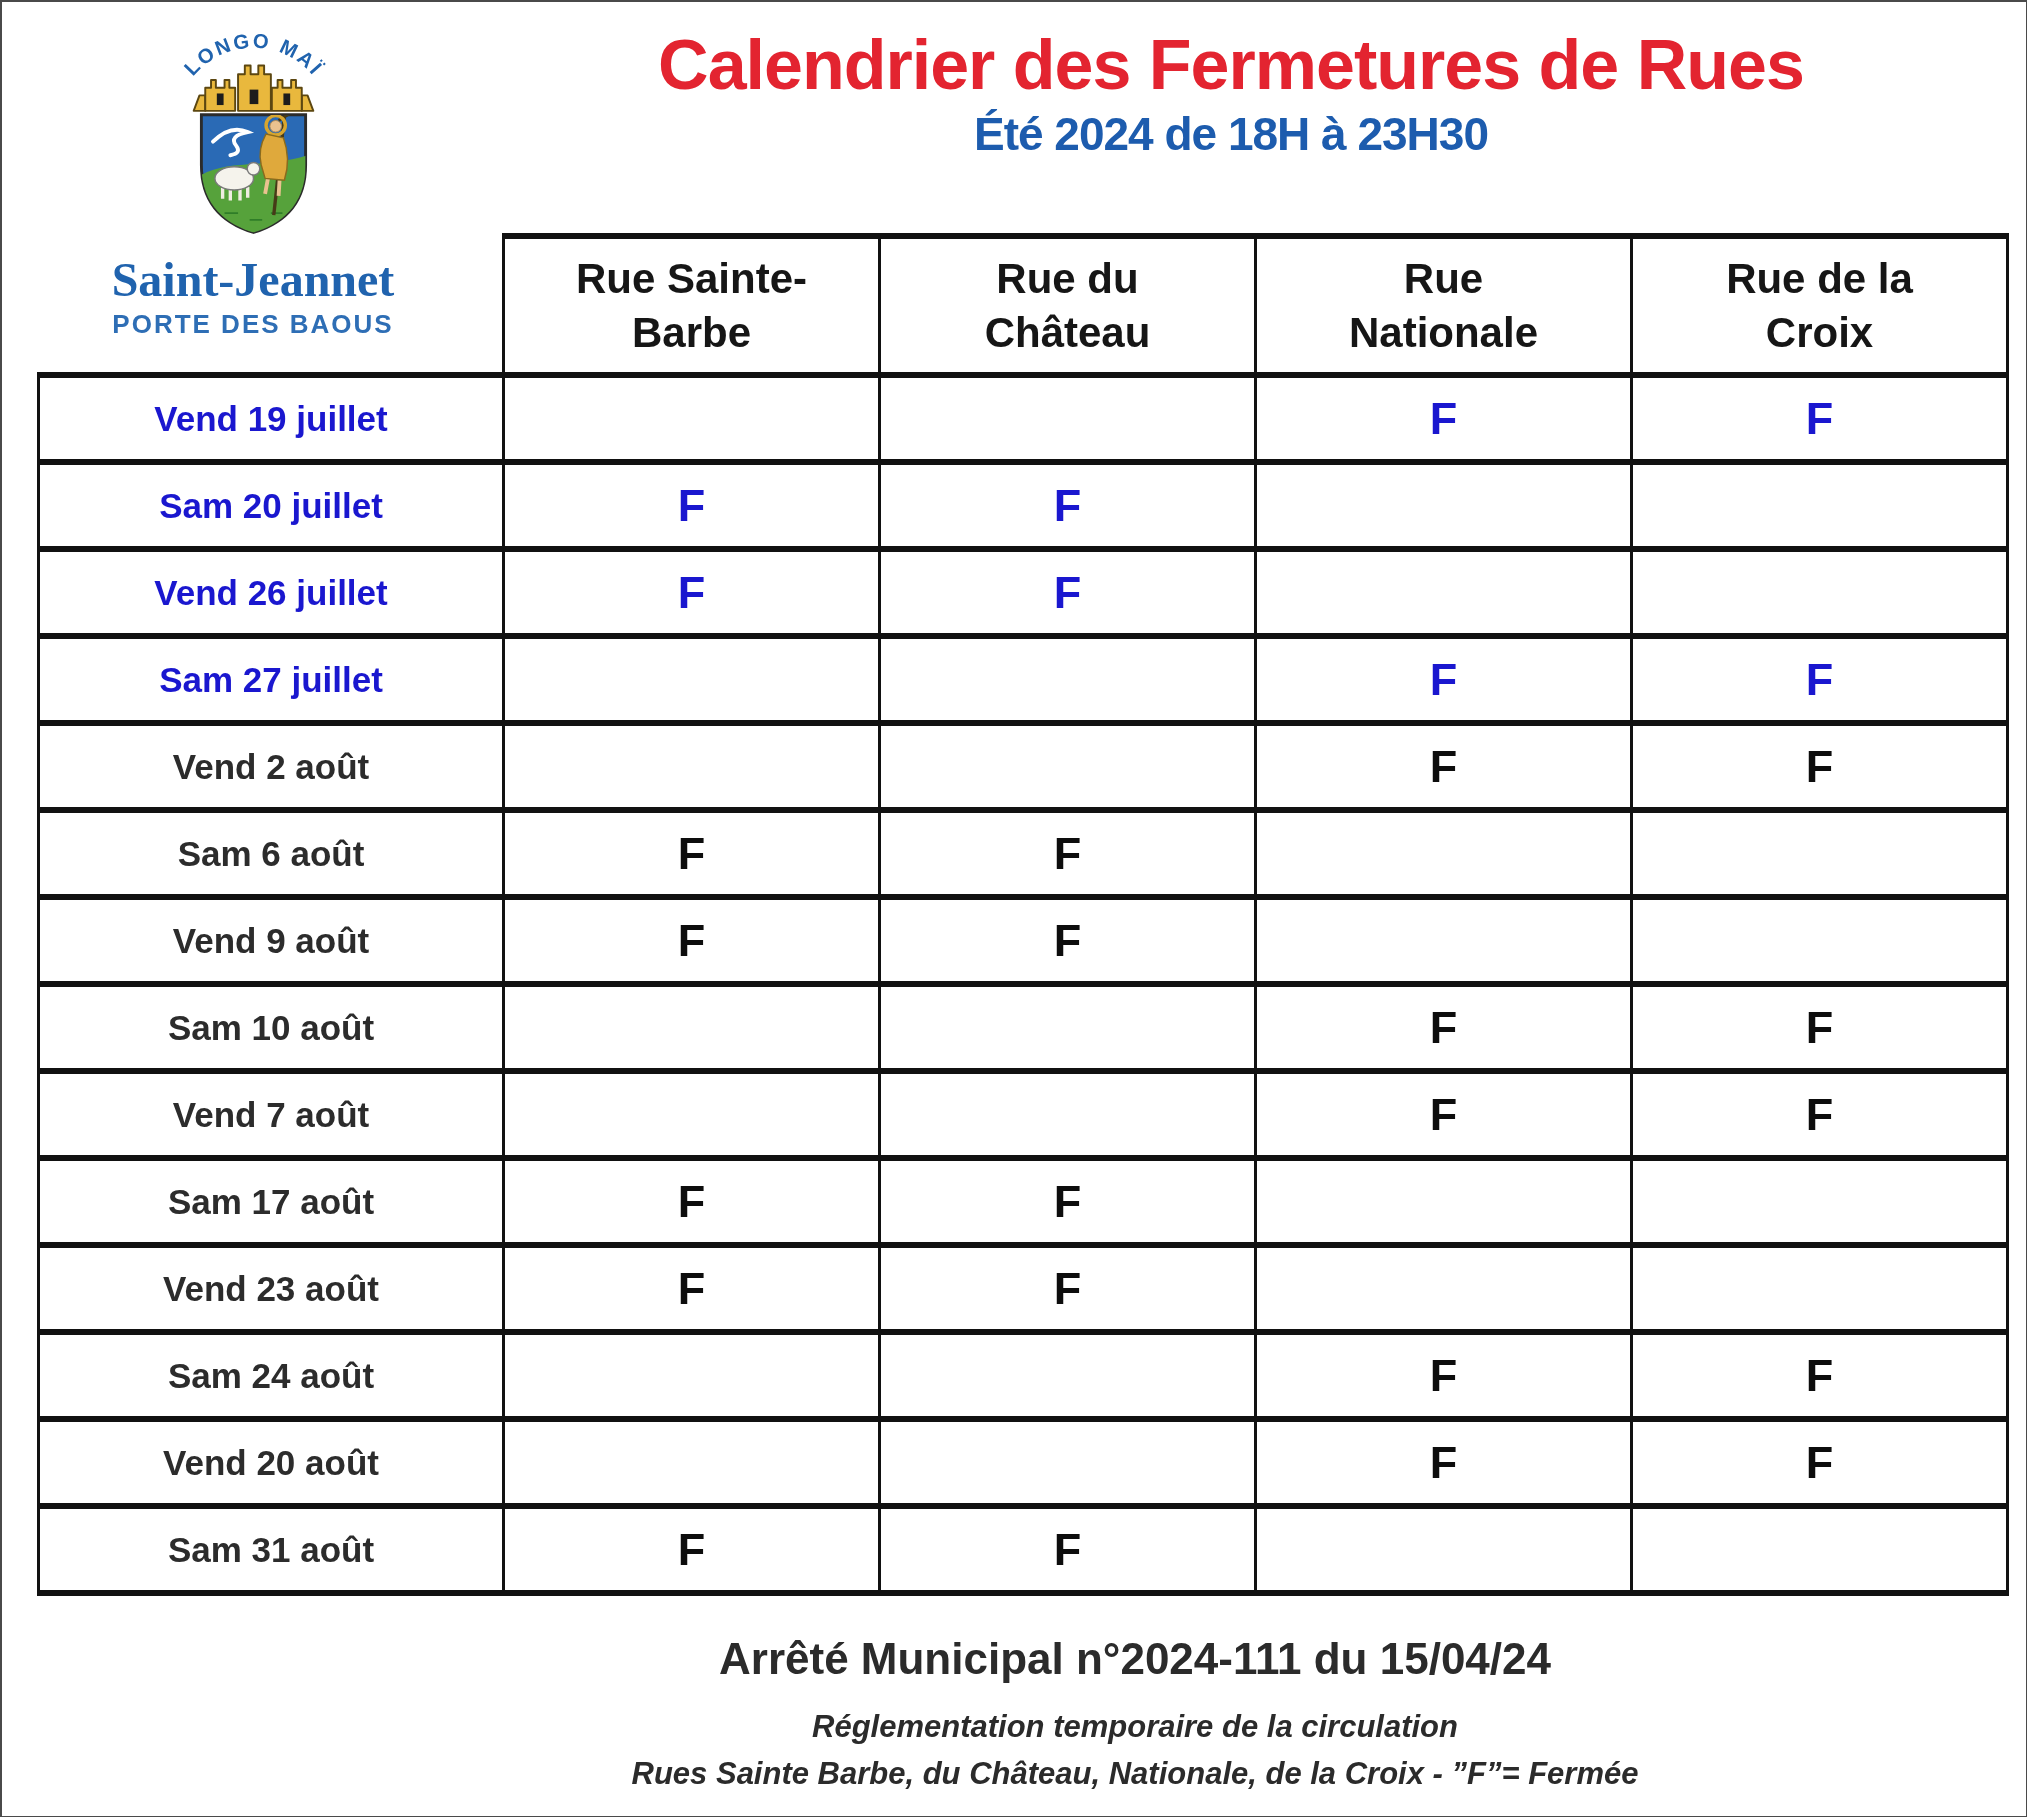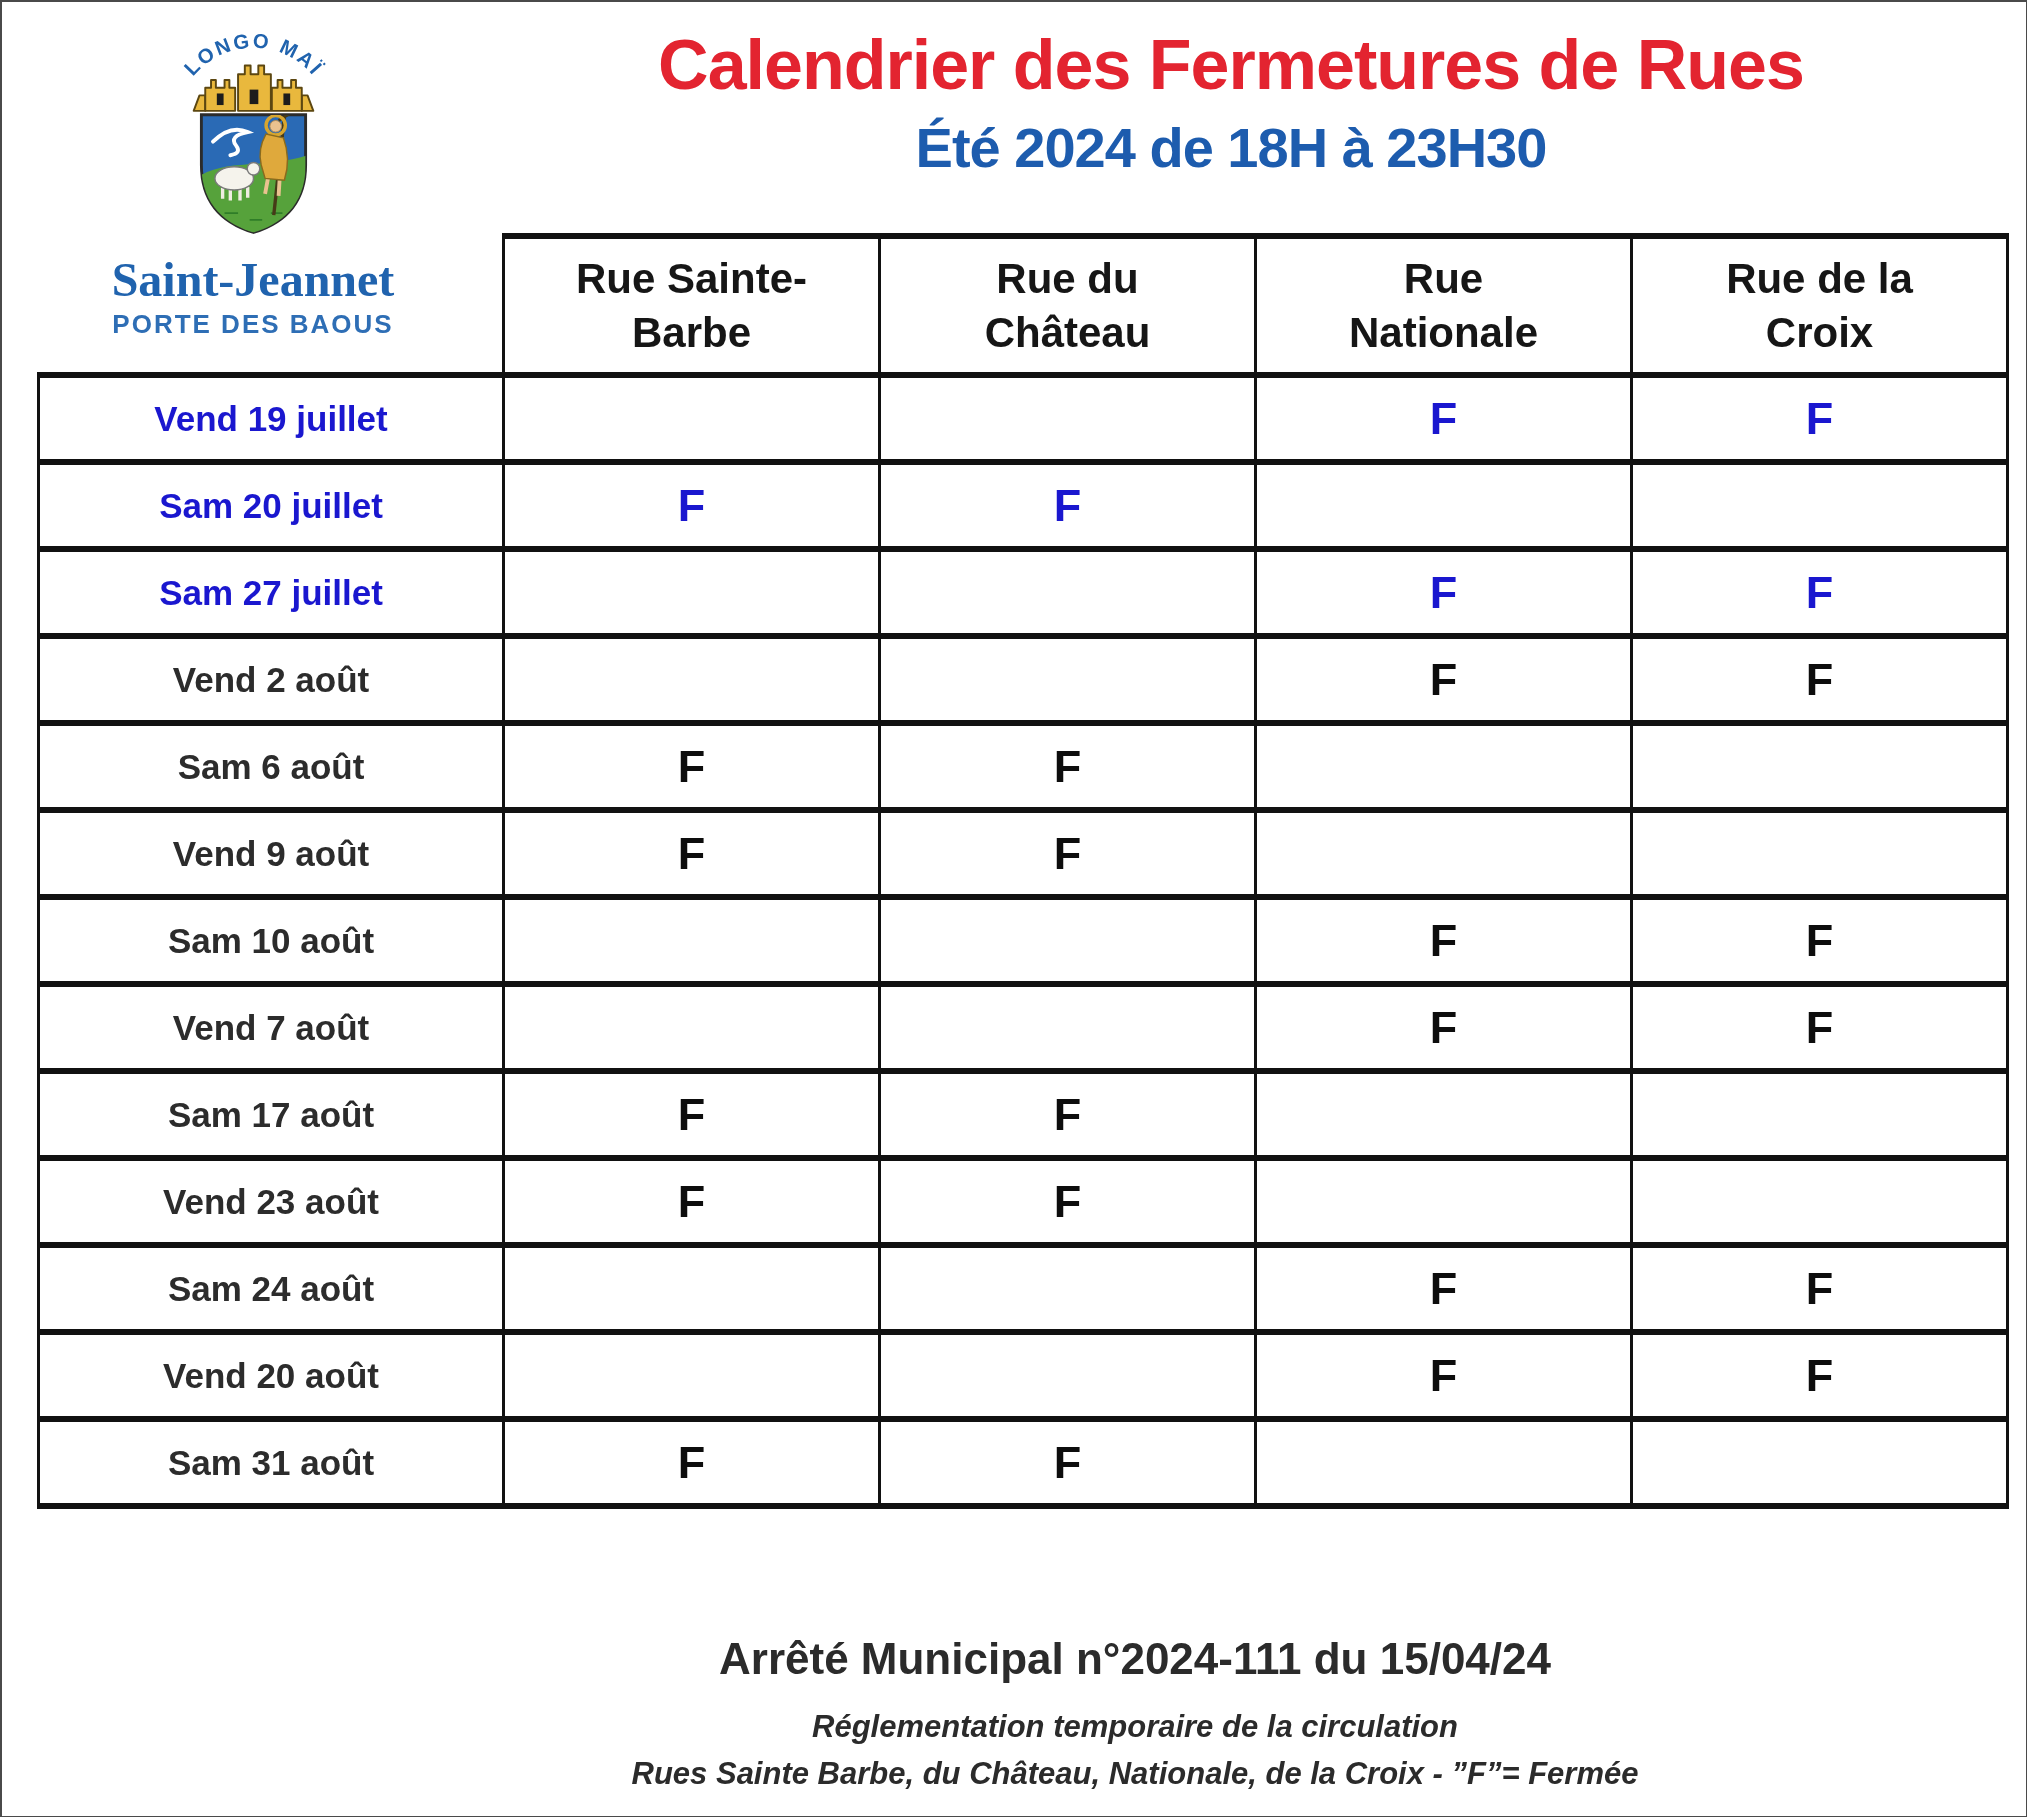--- a/index.html
+++ b/index.html
@@ -33,22 +33,22 @@
   
   .title-block{
     position:absolute;left:442px;right:8px;top:26px;
     text-align:center;line-height:1.06;
   }
   .main-title{
     font-size:70px;font-weight:700;color:#e32430;letter-spacing:-1px;
     white-space:nowrap;
   }
   .sub-title{
-    margin-top:16px;
-    font-size:56px;font-weight:700;color:#1d5cae;letter-spacing:-1px;
+    margin-top:8px;
+    font-size:46px;font-weight:700;color:#1d5cae;letter-spacing:-1px;
     white-space:nowrap;
   }
 
   
   .closure-table{
     position:absolute;left:35px;top:231px;
     width:1970px;
     border-collapse:collapse;
     table-layout:fixed;
   }
@@ -172,20 +172,27 @@
           <td class="f-cell blue">F</td>
         </tr>
         <tr>
           <td class="date-cell blue">Sam 20 juillet</td>
           <td class="f-cell blue">F</td>
           <td class="f-cell blue">F</td>
           <td class="f-cell blue"></td>
           <td class="f-cell blue"></td>
         </tr>
         <tr>
+          <td class="date-cell blue">Vend 26 juillet</td>
+          <td class="f-cell blue">F</td>
+          <td class="f-cell blue">F</td>
+          <td class="f-cell blue"></td>
+          <td class="f-cell blue"></td>
+        </tr>
+        <tr>
           <td class="date-cell blue">Sam 27 juillet</td>
           <td class="f-cell blue"></td>
           <td class="f-cell blue"></td>
           <td class="f-cell blue">F</td>
           <td class="f-cell blue">F</td>
         </tr>
         <tr>
           <td class="date-cell black">Vend 2 août</td>
           <td class="f-cell black"></td>
           <td class="f-cell black"></td>

